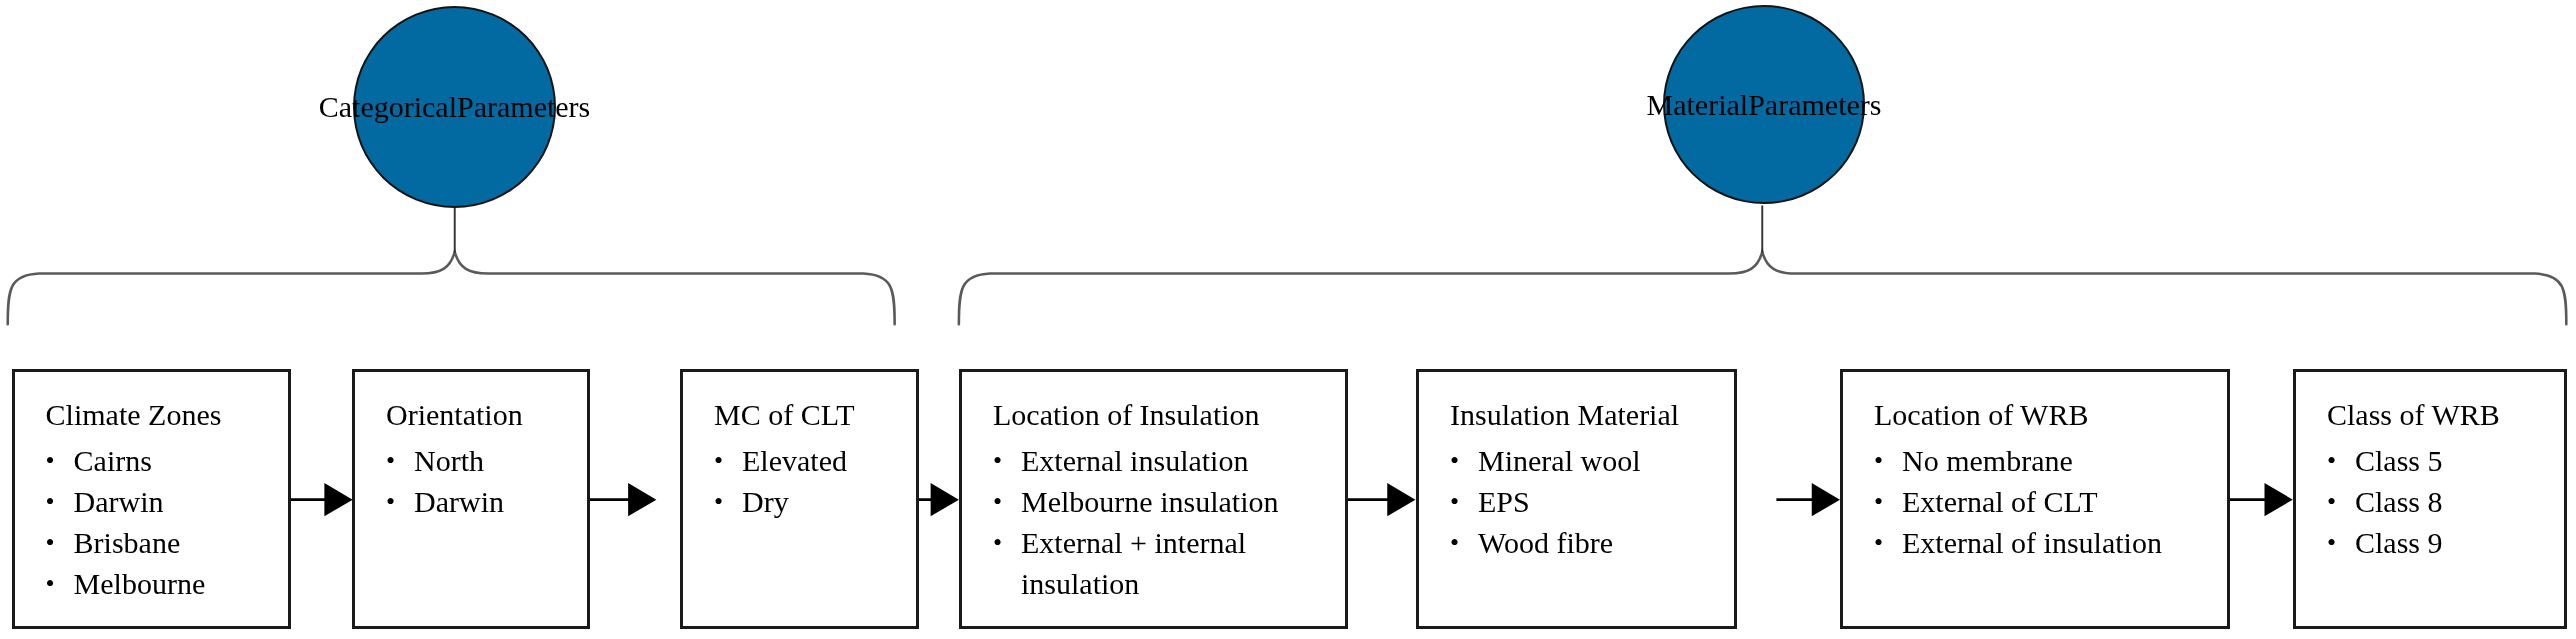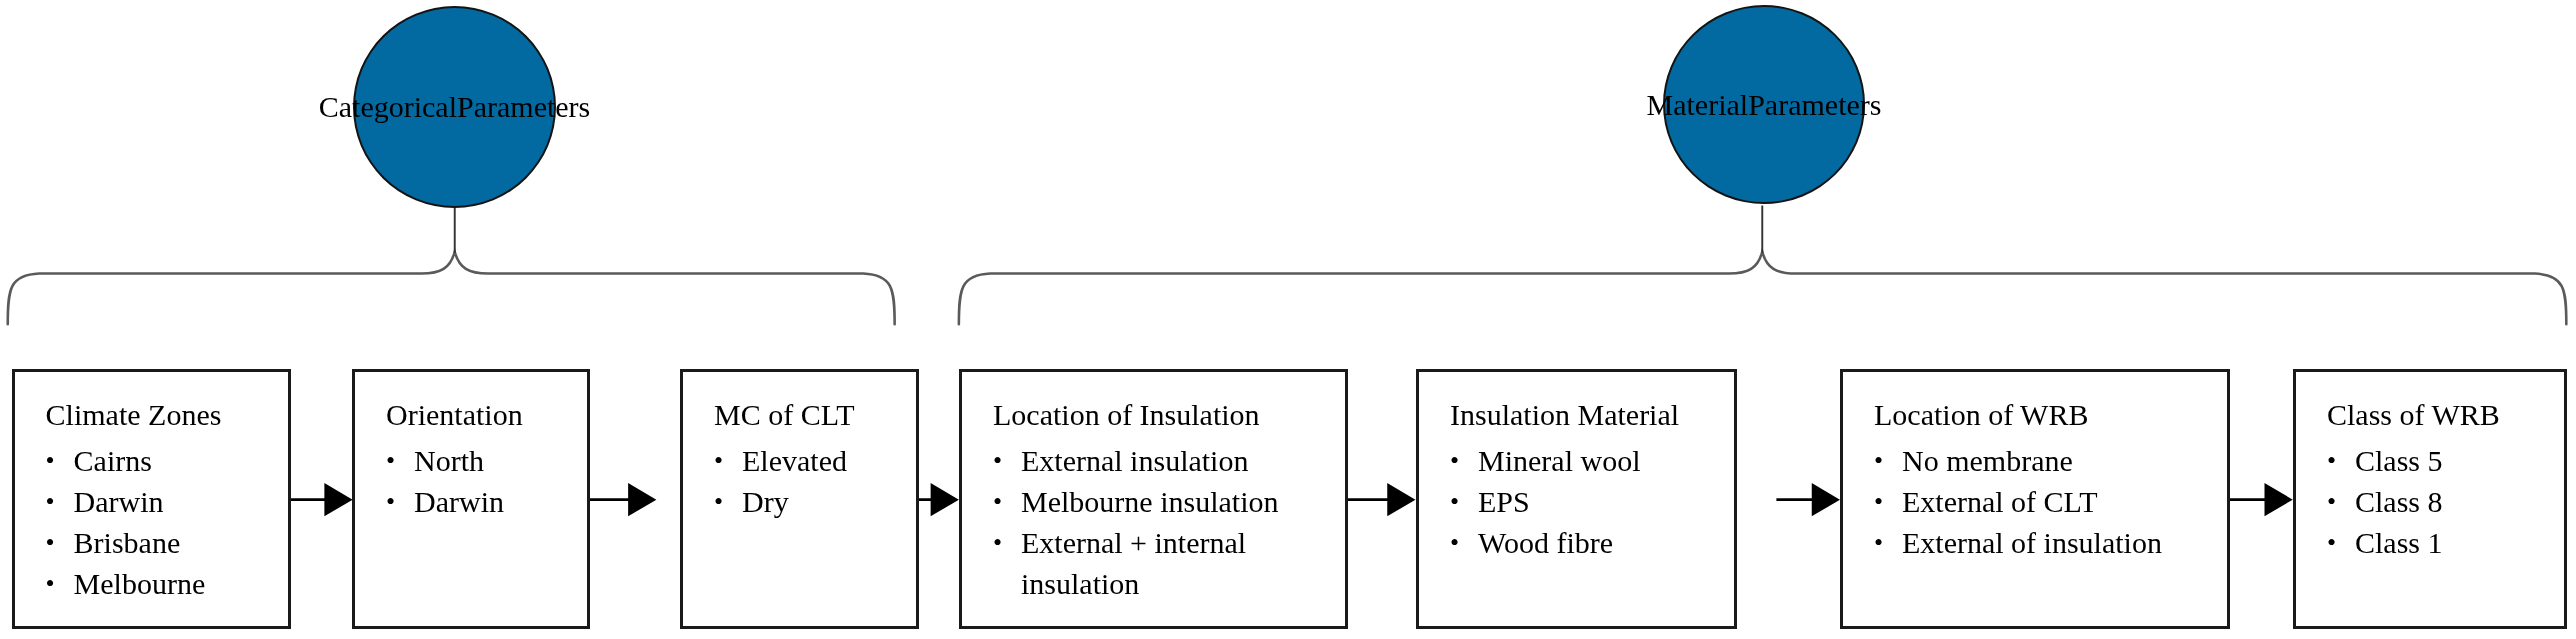--- a/index.html
+++ b/index.html
@@ -186,17 +186,17 @@
     <li>
         <span class="dot">•</span>
         <span class="itm">Class 5</span>
       </li>
     <li>
         <span class="dot">•</span>
         <span class="itm">Class 8</span>
       </li>
     <li>
         <span class="dot">•</span>
-        <span class="itm">Class 1</span>
+        <span class="itm">Class 9</span>
       </li>
   </ul>
 </div>
 
 
 </body></html>

